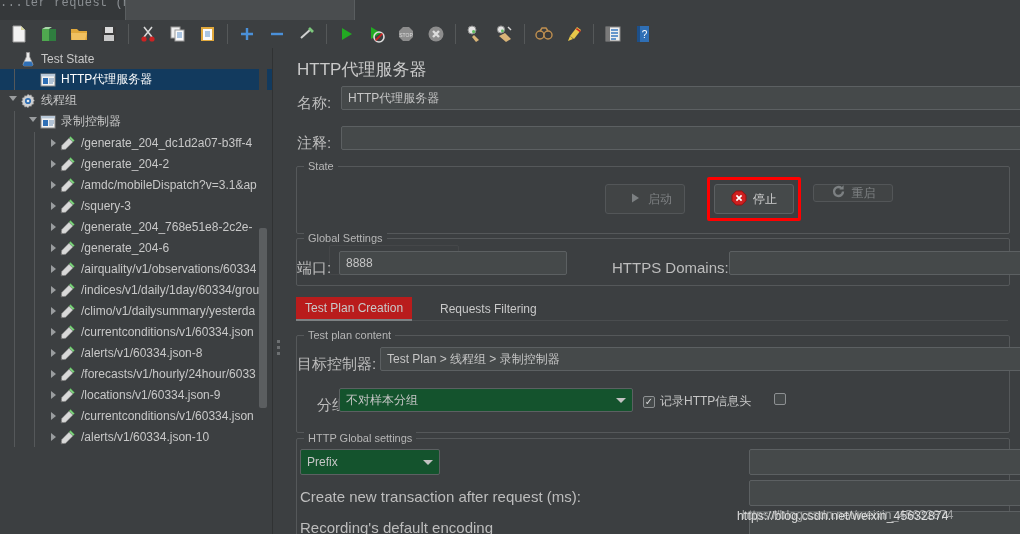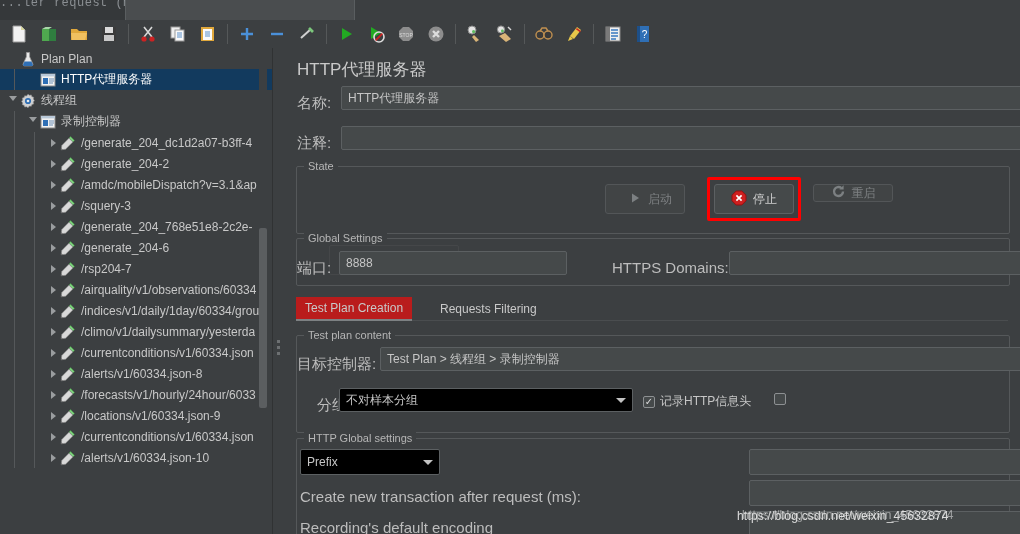--- a/index.html
+++ b/index.html
@@ -99,21 +99,21 @@
 
   .tabbar{position:absolute;left:12px;top:249px;width:712px;height:24px;}
   .tab{
     position:absolute;top:0;height:24px;display:flex;align-items:center;
     padding:0 9px;font-size:12px;color:#c9c9c9;box-sizing:border-box;
   }
   .tab.active{background:#b91c1c;border-bottom:2px solid #7d8183;}
   .tab-under{position:absolute;left:0;top:23px;width:712px;height:1px;background:#4a4d4f;}
 
   .combo{
-    position:absolute;background:#000000;border:1px solid #5c6062;border-radius:2px;
+    position:absolute;background:#14532d;border:1px solid #5c6062;border-radius:2px;
     display:flex;align-items:center;padding:0 6px;font-size:12px;color:#c6c6c6;
     box-sizing:border-box;
   }
   .combo .cv{flex:1;overflow:hidden;white-space:nowrap;}
   .caret{width:0;height:0;border-left:5px solid transparent;border-right:5px solid transparent;
     border-top:5px solid #c2c2c2;margin-left:6px;}
 
   .cbox{position:absolute;display:flex;align-items:center;font-size:12px;color:#c6c6c6;}
   .cb{width:12px;height:12px;border:1px solid #8d9092;background:#45494a;border-radius:2px;
     margin-right:5px;display:flex;align-items:center;justify-content:center;
@@ -282,21 +282,21 @@
 
   <div class="tree-pane">
     <div class="tree-inner" id="tree-inner">
         <div class="tnode">
           <div style="width: 6px; flex: 0 0 6px;"></div>
           <div class="tw"></div>
           <div class="ticon"><svg width="16" height="16" viewBox="0 0 16 16">
               <path d="M6.4 1.5h3.2v4.2l3.2 7.2a1.4 1.4 0 0 1-1.3 2H4.5a1.4 1.4 0 0 1-1.3-2l3.2-7.2z" fill="#e9e9e9" stroke="#9a9a9a" stroke-width=".8"></path>
               <path d="M4.6 10.5h6.8l1.4 2.9a1.1 1.1 0 0 1-1 1.6H4.2a1.1 1.1 0 0 1-1-1.6z" fill="#2f6fb5"></path>
             </svg></div>
-          <div class="tlabel">Plan Plan</div>
+          <div class="tlabel">Test State</div>
         </div>
         <div class="tnode sel">
           <div class="guide" style="left: 14px;"></div>
           <div style="width: 26px; flex: 0 0 26px;"></div>
           <div class="tw"></div>
           <div class="ticon"><svg width="16" height="16" viewBox="0 0 16 16">
               <rect x="1" y="2" width="14" height="12" fill="#f2f2f2" stroke="#8a8a8a"></rect>
               <rect x="1" y="2" width="14" height="2.4" fill="#b8c8d8"></rect>
               <rect x="3" y="6" width="5" height="6" fill="#2f6fb5"></rect>
               <path d="M9 7h5M9 9h5M9 11h4" stroke="#6f90b5" stroke-width="1"></path>
@@ -405,34 +405,20 @@
           <div style="width: 46px; flex: 0 0 46px;"></div>
           <div class="tw">
             <span class="arrow"></span>
           </div>
           <div class="ticon"><svg width="16" height="16" viewBox="0 0 16 16">
               <path d="M10.6 1.6l3.8 3.8-1.6 1.6-3.8-3.8z" fill="#7bd07b" stroke="#4a9a4a" stroke-width=".6"></path>
               <path d="M9 3.2l3.8 3.8-7.2 7.2-4.4.6.6-4.4z" fill="#d9d9d9" stroke="#8a8a8a" stroke-width=".6"></path>
               <path d="M1.2 14.8l1.6-.2-1.4-1.4z" fill="#555"></path>
             </svg></div>
           <div class="tlabel">/generate_204-6</div>
-        </div>
-        <div class="tnode">
-          <div class="guide" style="left: 14px;"></div>
-          <div class="guide" style="left: 34px;"></div>
-          <div style="width: 46px; flex: 0 0 46px;"></div>
-          <div class="tw">
-            <span class="arrow"></span>
-          </div>
-          <div class="ticon"><svg width="16" height="16" viewBox="0 0 16 16">
-              <path d="M10.6 1.6l3.8 3.8-1.6 1.6-3.8-3.8z" fill="#7bd07b" stroke="#4a9a4a" stroke-width=".6"></path>
-              <path d="M9 3.2l3.8 3.8-7.2 7.2-4.4.6.6-4.4z" fill="#d9d9d9" stroke="#8a8a8a" stroke-width=".6"></path>
-              <path d="M1.2 14.8l1.6-.2-1.4-1.4z" fill="#555"></path>
-            </svg></div>
-          <div class="tlabel">/rsp204-7</div>
         </div>
         <div class="tnode">
           <div class="guide" style="left: 14px;"></div>
           <div class="guide" style="left: 34px;"></div>
           <div style="width: 46px; flex: 0 0 46px;"></div>
           <div class="tw">
             <span class="arrow"></span>
           </div>
           <div class="ticon"><svg width="16" height="16" viewBox="0 0 16 16">
               <path d="M10.6 1.6l3.8 3.8-1.6 1.6-3.8-3.8z" fill="#7bd07b" stroke="#4a9a4a" stroke-width=".6"></path>

